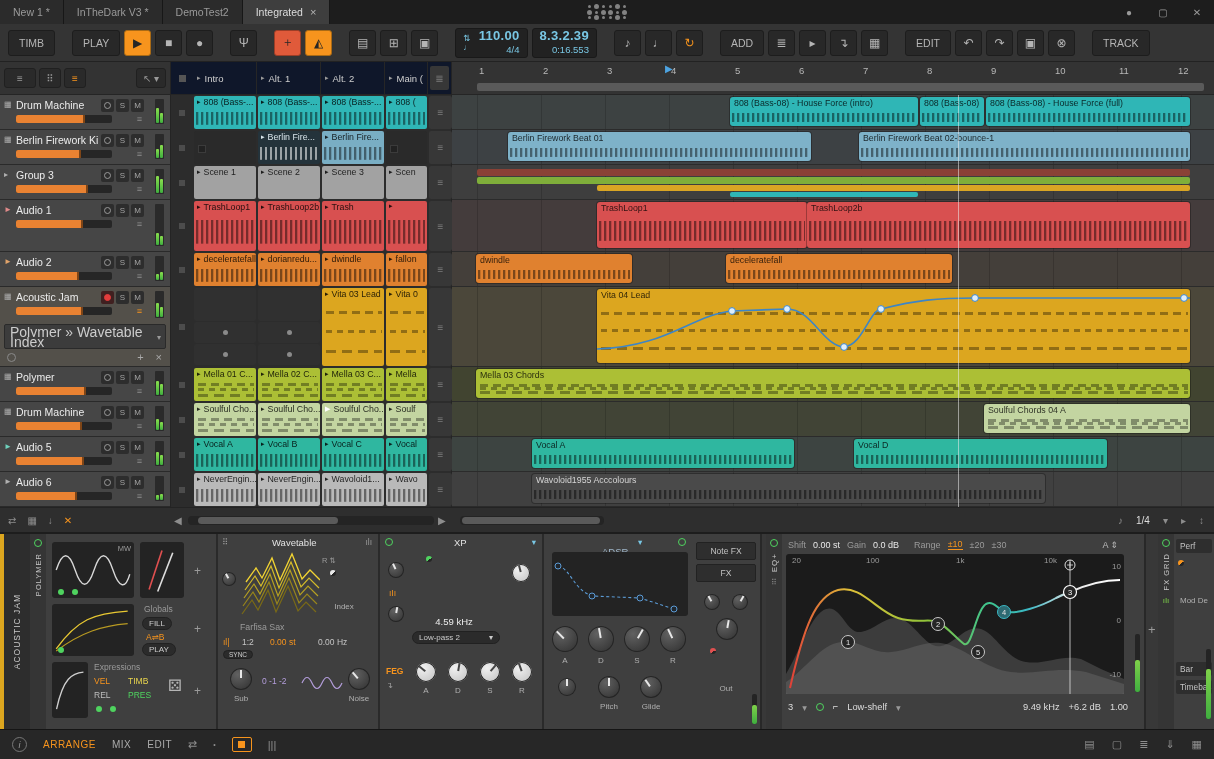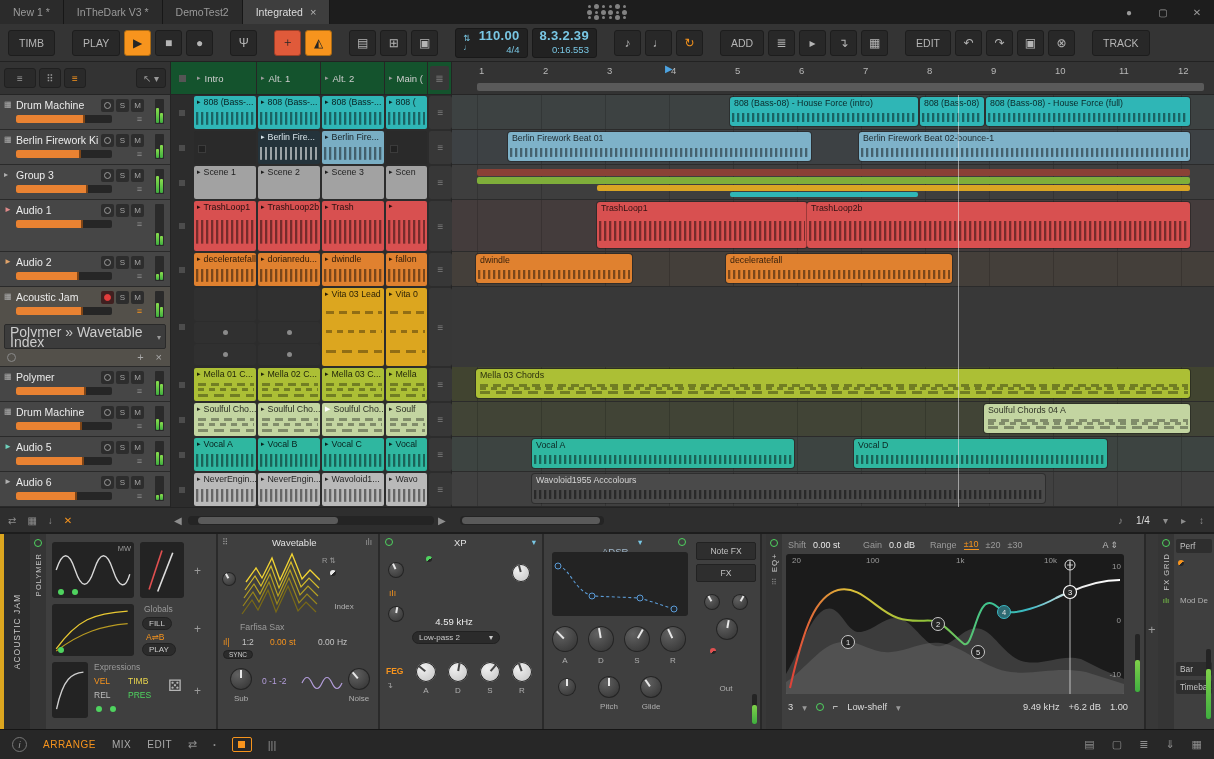--- a/index.html
+++ b/index.html
@@ -52,21 +52,21 @@
 .meter{position:absolute;right:6px;top:4px;bottom:5px;width:9px;display:flex;gap:1px;align-items:flex-end;background:#2a2a2a;border-radius:1px;padding:1px}
 .meter i{flex:1;background:linear-gradient(to top,#3fae3f,#8adf4e);border-radius:1px}
 .devsel{position:absolute;left:4px;top:37px;right:4px;height:25px;background:#3c3c3c;border:1px solid #2a2a2a;border-radius:2px;padding:2px 14px 2px 5px}
 .devsel div{font-size:14px;line-height:10px;color:#ccc;white-space:nowrap;overflow:hidden}
 .devsel .caret{position:absolute;right:4px;top:8px;color:#999;font-size:8px}
 .devact{position:absolute;right:8px;top:64px;display:flex;gap:12px;color:#aaa;font-size:11px}
 .devknob{position:absolute;left:7px;top:66px;width:9px;height:9px;border:1px solid #8a8a8a;border-radius:50%}
 
 
 .launcher{position:absolute;top:0;left:170px;width:282px;height:445px;background:#2c2c2c;border-left:1px solid #242424;border-right:1px solid #242424}
-.ln-head{position:absolute;top:0;left:0;right:0;height:33px;background:#14532d;border-bottom:1px solid #252525;display:flex;align-items:stretch}
+.ln-head{position:absolute;top:0;left:0;right:0;height:33px;background:#0f172a;border-bottom:1px solid #252525;display:flex;align-items:stretch}
 .sh-stop{width:22px;display:flex;align-items:center;justify-content:center}
 .sh-stop i{width:7px;height:7px;background:#555}
 .scene-h{display:flex;align-items:center;gap:4px;padding:0 4px;font-size:9.5px;color:#cfcfcf;border-right:1px solid #262626;overflow:hidden;white-space:nowrap}
 .scene-h .tri{color:#9a9a9a;font-size:7px}
 .lrow{position:absolute;left:0;width:282px;display:flex;align-items:stretch}
 .stopcol{width:22px;display:flex;align-items:center;justify-content:center}
 .stopcol i{width:6px;height:6px;background:#4c4c4c}
 .lclip{position:relative;flex:none;margin:1px;border-radius:2px;background:var(--c,#2a2a2a);overflow:hidden}
 .lclip.empty::after{content:"";position:absolute;left:4px;top:50%;margin-top:-3px;width:6px;height:6px;background:#222;border:1px solid #3b3b3b}
 .lhead{display:flex;align-items:center;gap:3px;padding:1px 3px;font-size:8.8px;color:rgba(0,0,0,.82);white-space:nowrap;overflow:hidden}
@@ -861,20 +861,35 @@
       <div class="arow" style="top:190px;height:35px;background-color:#443f3a">
         <div class="aclip" style="left:24px;width:156px;--c:#e0812f">
             <span class="alabel">dwindle</span>
             <i class="awf wf-audio"></i>
           </div>
         <div class="aclip" style="left:274px;width:226px;--c:#e0812f">
             <span class="alabel">deceleratefall</span>
             <i class="awf wf-audio"></i>
           </div>
       </div>
+      <div class="arow" style="top:225px;height:80px;background-color:#4b473a">
+        <div class="aclip" style="left:145px;width:593px;--c:#dca61f">
+          <span class="alabel">Vita 04 Lead</span>
+          <i class="awf wf-notes"></i>
+          <svg class="automation" viewBox="0 0 593 77" preserveAspectRatio="none">
+            <path d="M0,60 C70,58 95,26 135,22 L190,20 C215,20 225,56 247,58 C266,56 272,22 284,20 C320,11 340,9 378,9 L593,9" fill="none" stroke="#3d85c6" stroke-width="1.6"></path>
+            <circle cx="135" cy="22" r="3.4" fill="#ddeefc" stroke="#3d85c6"></circle>
+            <circle cx="190" cy="20" r="3.4" fill="#ddeefc" stroke="#3d85c6"></circle>
+            <circle cx="247" cy="58" r="3.4" fill="#ddeefc" stroke="#3d85c6"></circle>
+            <circle cx="284" cy="20" r="3.4" fill="#ddeefc" stroke="#3d85c6"></circle>
+            <circle cx="378" cy="9" r="3.4" fill="#ddeefc" stroke="#3d85c6"></circle>
+            <circle cx="587" cy="9" r="3.4" fill="#ddeefc" stroke="#3d85c6"></circle>
+          </svg>
+        </div>
+      </div>
       <div class="arow" style="top:305px;height:35px;background-color:#414430">
         <div class="aclip" style="left:24px;width:714px;--c:#acbf35">
             <span class="alabel">Mella 03 Chords</span>
             <i class="awf wf-notes"></i>
           </div>
       </div>
       <div class="arow" style="top:340px;height:35px;background-color:#414436">
         <div class="aclip" style="left:532px;width:206px;--c:#c3d5a1">
             <span class="alabel">Soulful Chords 04 A</span>
             <i class="awf wf-notes"></i>
@@ -1088,21 +1103,21 @@
 
     <div class="dev" style="left:766px;width:380px">
       <div class="dev-edge">
         <span class="pwr"></span>
         <span class="vtext" style="font-size:8px">EQ+</span>
         <span style="color:#888;font-size:8px">⠿</span>
       </div>
       <div class="eq-head">
         <span class="rng">Shift</span>
         <span style="color:#e8e8e8">0.00 st</span>
-        <span class="rng" style="margin-left:16px">Gain</span>
+        <span class="rng" style="margin-left:0">Gain</span>
         <span style="color:#e8e8e8">0.0 dB</span>
         <span class="rng" style="margin-left:8px">Range</span>
         <span class="rng selr">±10</span>
         <span class="rng">±20</span>
         <span class="rng">±30</span>
         <span style="margin-left:auto;color:#bbb">A ⇕</span>
       </div>
       <div class="display" style="left:20px;top:20px;width:338px;height:140px;background:#1b1b1b">
         <svg viewBox="0 0 338 140" width="338" height="140">
           <defs>

